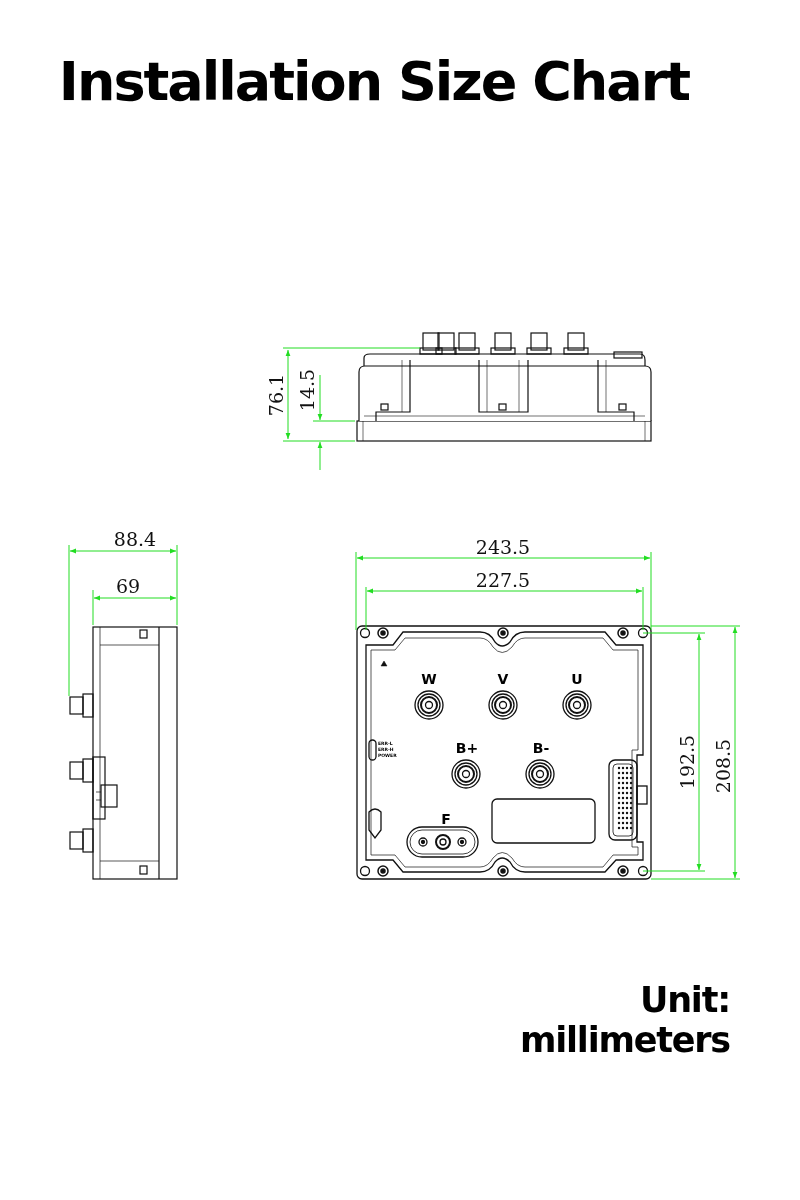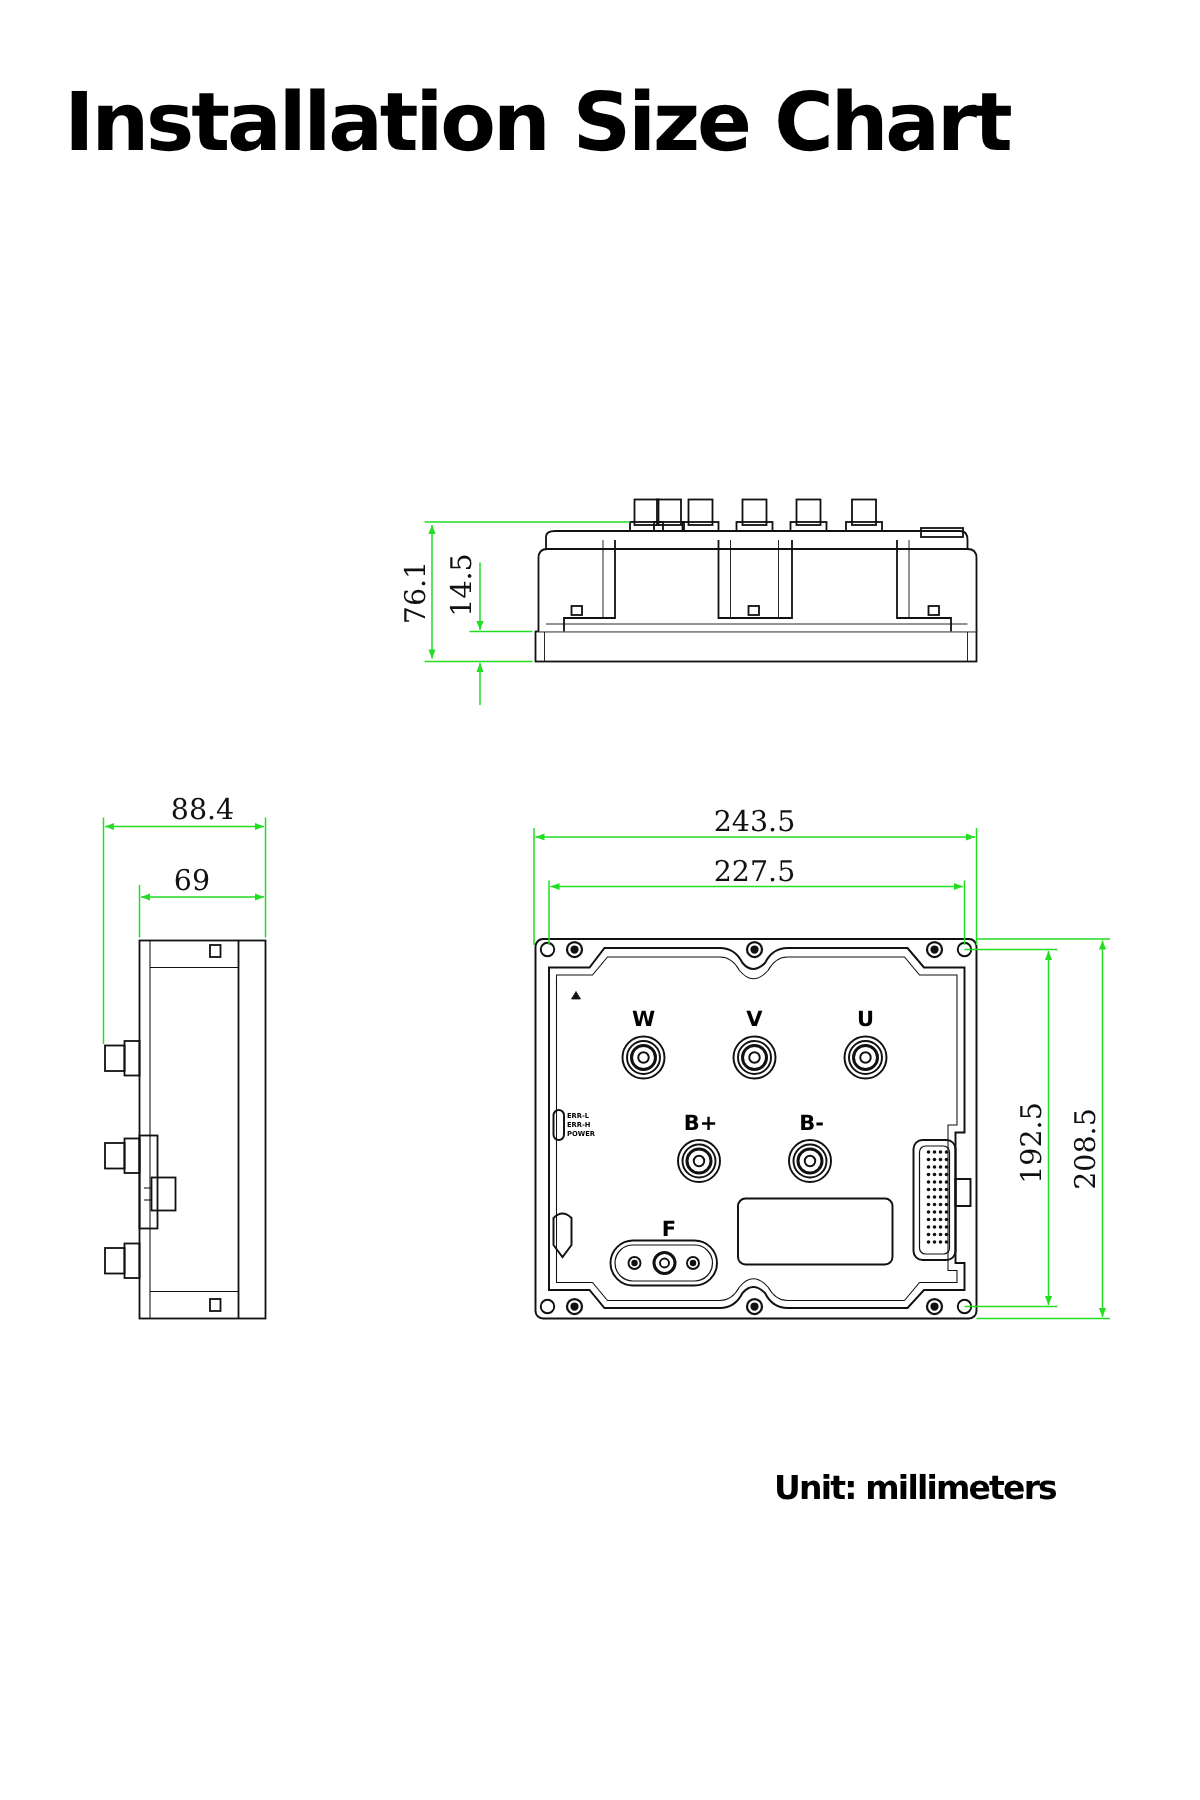--- a/index.html
+++ b/index.html
@@ -1,24 +1,24 @@
 <!DOCTYPE html>
 <html><head>
 <meta charset="utf-8">
 <style>
   html, body { margin: 0; padding: 0; background: #ffffff; }
   body { width: 800px; height: 1200px; position: relative; overflow: hidden; font-family: "DejaVu Sans", sans-serif; }
   .title {
-    position: absolute; left: 0; top: 50px; width: 716px; text-align: center;
+    position: absolute; left: 16px; top: 50px; width: 716px; text-align: center;
     font-family: "DejaVu Sans", sans-serif; font-weight: bold; font-size: 54px;
     letter-spacing: -2px; color: #000;
   }
   .unit {
-    position: absolute; left: 490px; top: 980px; width: 240px; text-align: center;
-    font-family: "DejaVu Sans", sans-serif; font-weight: bold; font-size: 22px;
+    position: absolute; left: 490px; top: 980px; width: 240px; text-align: right;
+    font-family: "DejaVu Sans", sans-serif; font-weight: bold; font-size: 35px;
     letter-spacing: -1.2px; color: #000;
   }
   svg.drawing { position: absolute; left: 0; top: 0; }
   .dim-text { font-family: "DejaVu Serif", serif; font-size: 19px; fill: #111; }
   .lbl { font-family: "DejaVu Sans", sans-serif; font-weight: bold; fill: #000; }
 </style>
 </head>
 <body>
 
 <div class="title">Installation Size Chart</div>

